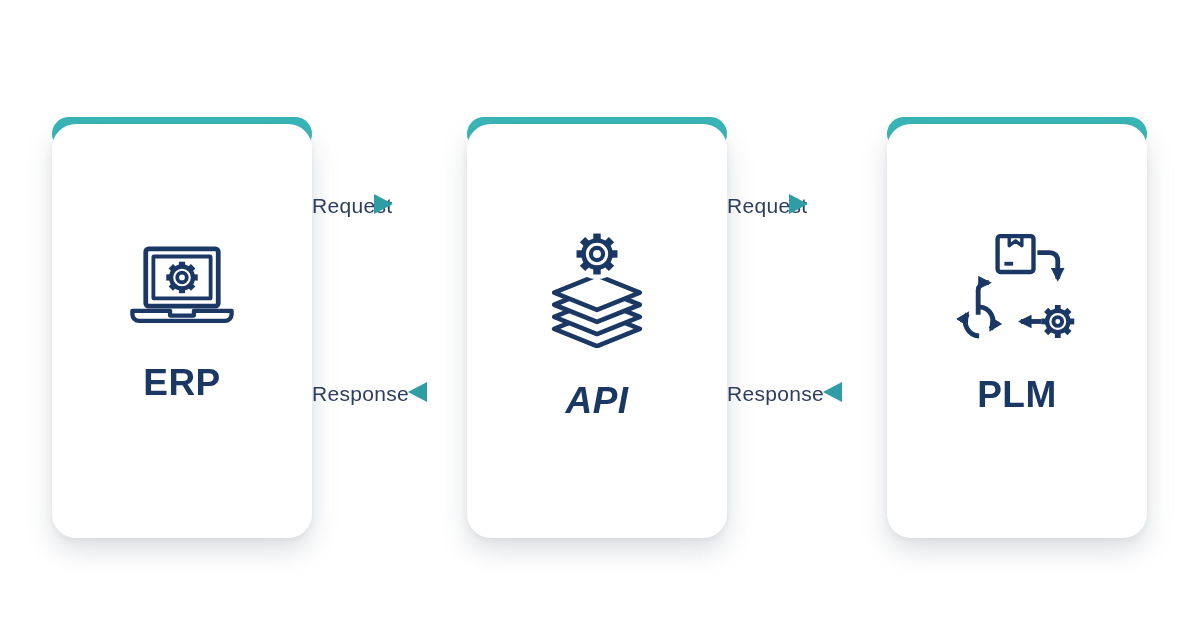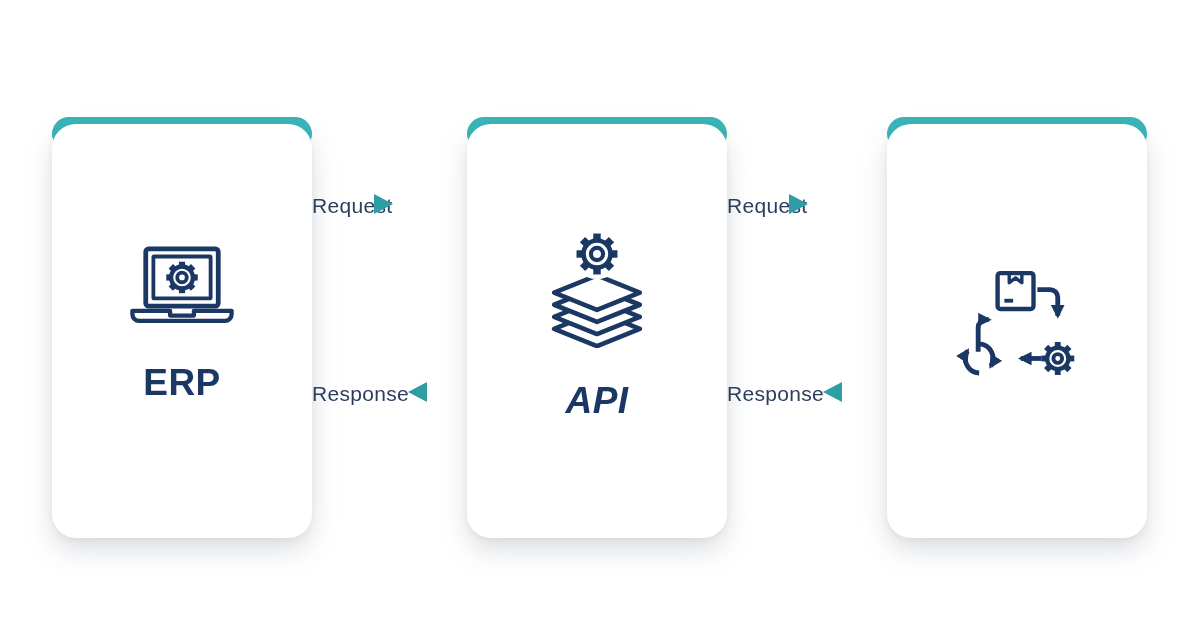--- a/index.html
+++ b/index.html
@@ -140,20 +140,21 @@
             <line x1="102.6" y1="83.6" x2="98" y2="79"></line>
             <line x1="110" y1="80.5" x2="110" y2="74"></line>
             <line x1="117.4" y1="83.6" x2="122" y2="79"></line>
           </g>
           <circle cx="110" cy="91" r="11" fill="#ffffff" stroke="#1b3764" stroke-width="4.5"></circle>
           <circle class="stroke" cx="110" cy="91" r="4.5" stroke-width="4"></circle>
           <path class="stroke" d="M29,76 A15,15 0 0 1 41,99" stroke-width="5" marker-end="url(#ah)"></path>
           <path class="stroke" d="M29,106 A15,15 0 0 1 17,83" stroke-width="5" marker-end="url(#ah)"></path>
         </svg>
       </div>
+      <div class="card-label">PLM</div>
     </div>
   </div>
 
   <div class="connector connector-erp-api connector-request">
     <div class="connector-label">Request</div>
     <div class="arrow arrow-right">
       <div class="arrow-line"></div>
       <div class="arrow-head"></div>
     </div>
   </div>

